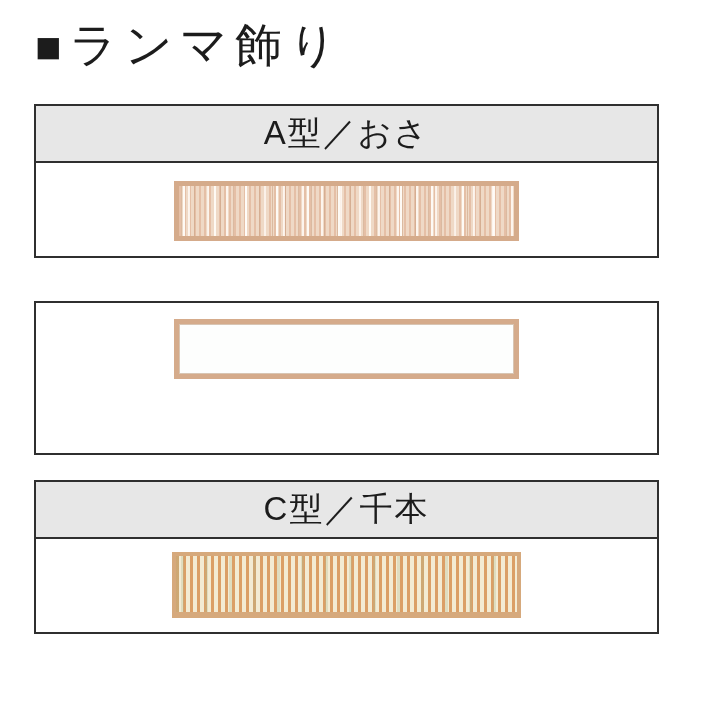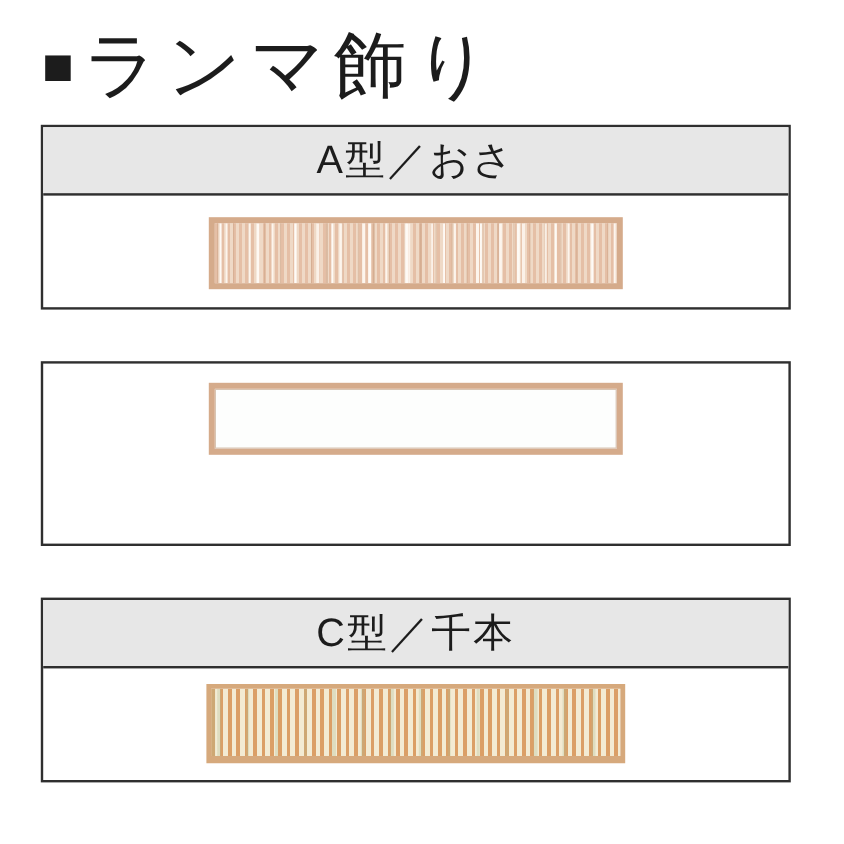--- a/index.html
+++ b/index.html
@@ -21,30 +21,30 @@
     color:var(--text);overflow:hidden;
   }
   .title-row{
     position:absolute;left:35px;top:16px;
     display:flex;align-items:center;
   }
   .title-bullet{
     font-size:44px;line-height:1;margin-right:8px;transform:translateY(2px);
   }
   .title-text{
-    font-size:61px;line-height:1.25;letter-spacing:7px;font-weight:500;
+    font-size:47px;line-height:1.25;letter-spacing:7px;font-weight:500;
     white-space:nowrap;
   }
   .box{
     position:absolute;left:34px;width:625px;height:154px;
     border:2px solid var(--box-border);background:#ffffff;
   }
   .box-a{top:104px;}
   .box-b{top:301px;}
-  .box-c{top:498px;}
+  .box-c{top:480px;}
   .box-header{
     height:57px;background:var(--header-background);
     border-bottom:2px solid var(--box-border);
     display:flex;align-items:center;justify-content:center;text-align:center;
   }
   .box-header-label{
     font-size:33px;font-weight:500;letter-spacing:2px;white-space:nowrap;
   }
   .box-content{
     height:91px;display:flex;align-items:center;justify-content:center;

